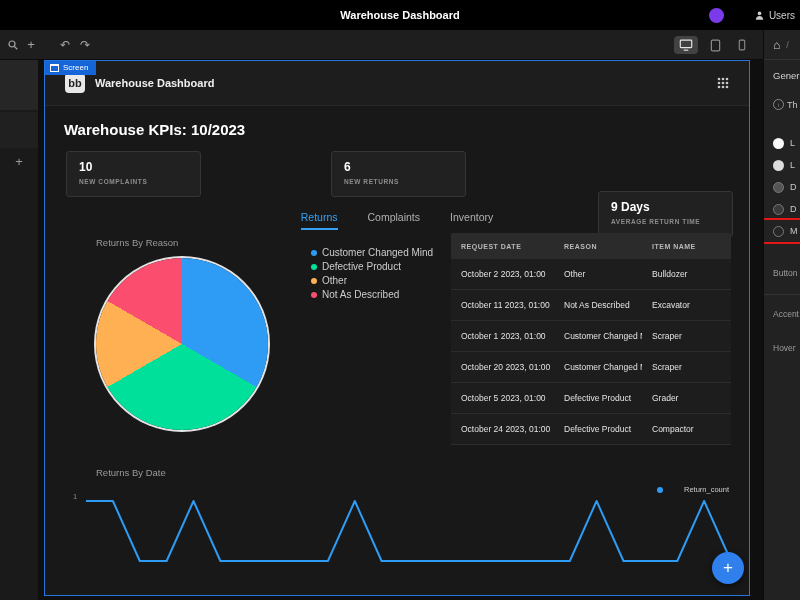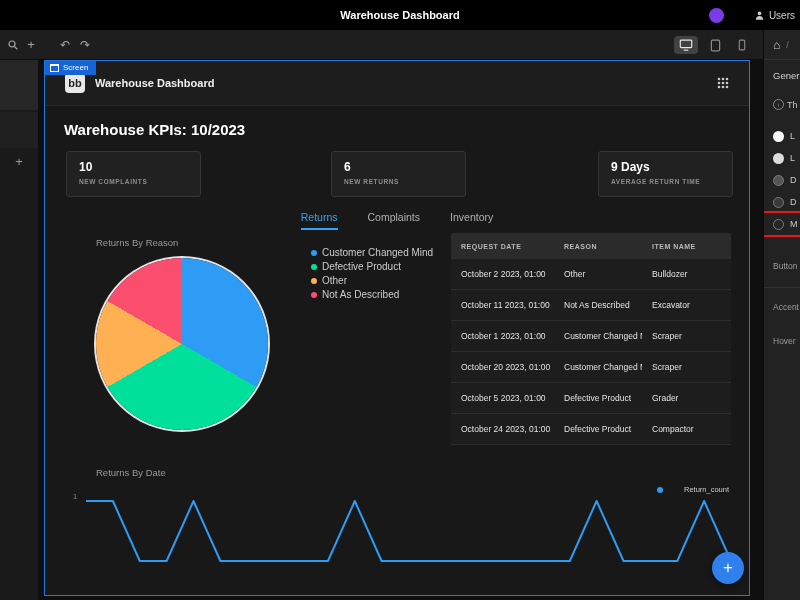--- a/index.html
+++ b/index.html
@@ -28,21 +28,21 @@
   .device{display:flex;align-items:center;justify-content:center;padding:3px 5px;border-radius:4px;}
   .device.selected{background:#424242;}
 
   
   .right-panel{position:absolute;left:763px;top:30px;width:37px;height:570px;background:#222;
                border-left:1px solid #0c0c0c;box-sizing:border-box;overflow:hidden;}
   .rp-bread{height:29px;display:flex;align-items:center;gap:6px;padding-left:9px;
             border-bottom:1px solid #333;color:#ccc;font-size:12px;}
   .rp-bread .sep{color:#777;font-size:9px;}
   .rp-general{margin:10px 0 0 9px;font-size:9.5px;color:#d2d2d2;white-space:nowrap;}
-  .rp-theme-head{margin:18px 0 15px 9px;display:flex;align-items:center;gap:3px;color:#c5c5c5;font-size:9px;}
+  .rp-theme-head{margin:18px 0 22px 9px;display:flex;align-items:center;gap:3px;color:#c5c5c5;font-size:9px;}
   .info-icon{min-width:9px;height:9px;border:1px solid #8a8a8a;border-radius:50%;font-size:6px;
              display:flex;align-items:center;justify-content:center;color:#8a8a8a;}
   .theme-option{display:flex;align-items:center;gap:6px;height:22px;padding-left:9px;}
   .theme-option.flagged{outline:2px solid #e51616;}
   .swatch{width:11px;height:11px;border-radius:50%;box-sizing:border-box;}
   .sw0{background:#fafafa;}
   .sw1{background:#dcdcdc;}
   .sw2{background:#555;border:1px solid #7a7a7a;}
   .sw3{background:#3a3a3a;border:1px solid #7a7a7a;}
   .sw4{background:#262626;border:1px solid #7a7a7a;}
@@ -71,21 +71,21 @@
                padding:0 20px;box-sizing:border-box;z-index:2;}
   .logo{width:20px;height:20px;border-radius:4px;background:#e8e8e8;color:#222;font-weight:bold;
         font-size:11px;display:flex;align-items:center;justify-content:center;}
   .dash-title{margin-left:10px;font-size:11px;font-weight:bold;color:#f0f0f0;}
   .apps-icon{margin-left:auto;display:flex;}
 
   .heading{position:absolute;left:19px;top:60px;font-size:15px;font-weight:bold;color:#fff;}
 
   .kpi-card{position:absolute;top:90px;width:135px;height:46px;background:#212121;
             border:1px solid #353535;border-radius:3px;box-sizing:border-box;padding:8px 12px;}
-  .kpi-1{left:21px;} .kpi-2{left:286px;} .kpi-3{left:553px;}
+  .kpi-1{left:21px;} .kpi-2{left:286px;} .kpi-3{left:553px;margin-top:40px;}
   .kpi-value{font-size:12px;font-weight:bold;color:#fff;}
   .kpi-label{font-size:6.5px;font-weight:bold;color:#8d8d8d;letter-spacing:.6px;margin-top:4px;}
 
   .tabs{position:absolute;left:0;top:150px;width:100%;display:flex;justify-content:center;gap:30px;}
   .tab{font-size:10.5px;color:#b0b0b0;padding-bottom:5px;cursor:default;}
   .tab.active{color:#35a1f4;border-bottom:2px solid #35a1f4;}
 
   .section-label{font-size:9.5px;color:#9a9a9a;padding-left:32px;}
   .pie-title{position:absolute;left:19px;top:176px;}
   .line-title{position:absolute;left:19px;top:406px;}

